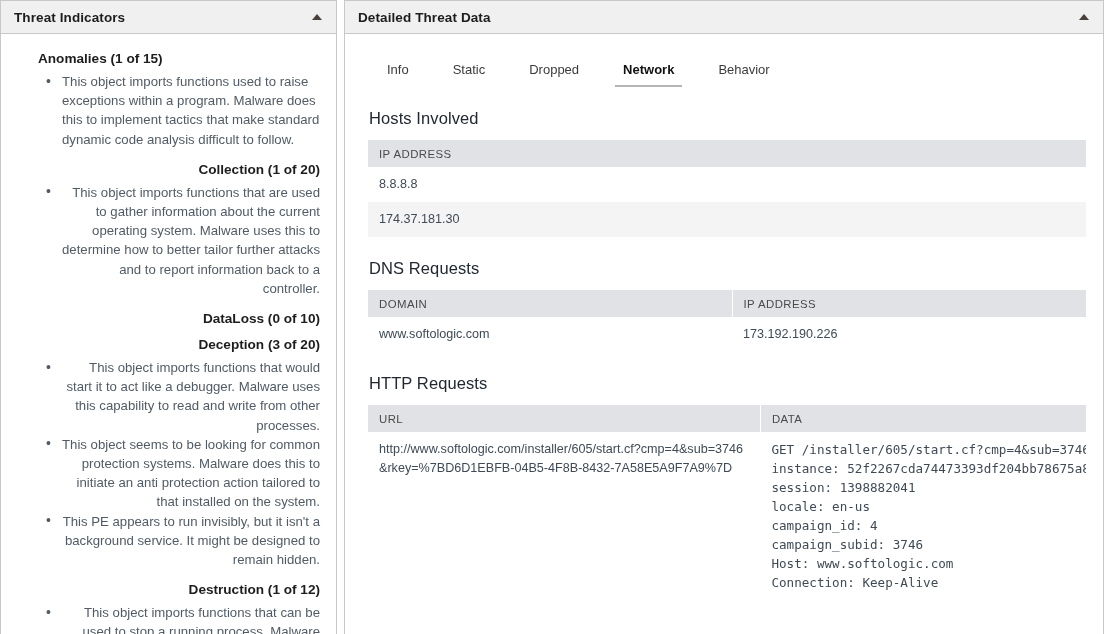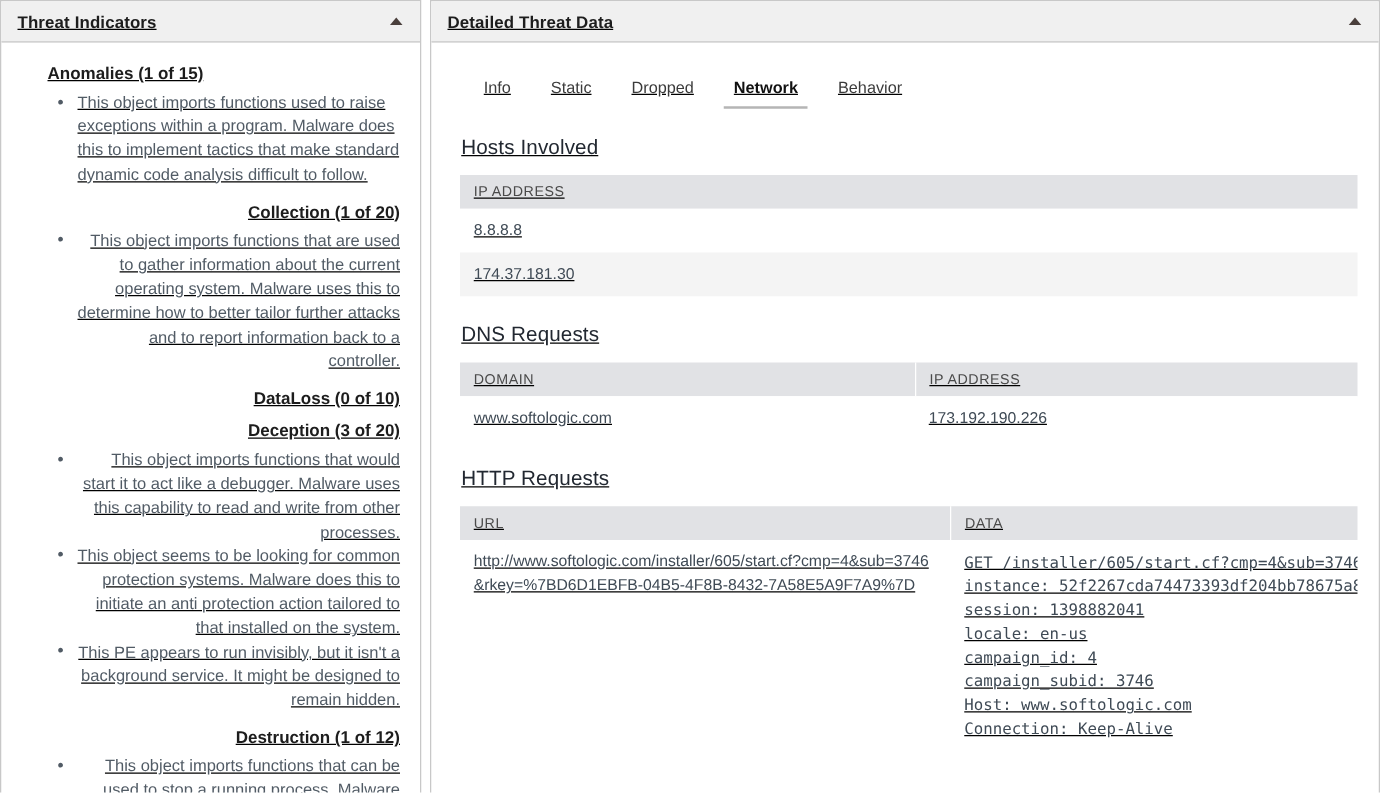--- a/index.html
+++ b/index.html
@@ -12,21 +12,20 @@
     overflow: hidden;
   }
 
   .app {
     width: 1104px;
     height: 634px;
     display: flex;
     align-items: flex-start;
     gap: 7px;
     background: #ffffff;
-    text-decoration: underline;
   }
 
   
   .panel {
     border: 1px solid #c8c8c8;
     background: #ffffff;
     height: 640px;
     display: flex;
     flex-direction: column;
     overflow: hidden;
@@ -93,21 +92,21 @@
     font-size: 14px;
   }
 
   
   .right { width: 760px; flex: 0 0 760px; }
   .right .panel-body { padding: 0 0 0 0; }
 
   .tabs {
     display: flex;
     padding: 28px 0 0 26px;
-    gap: 0px;
+    gap: 12px;
   }
   .tab {
     font-size: 13px;
     color: #3b3b3b;
     padding: 0 16px 10px 16px;
     cursor: pointer;
     position: relative;
     white-space: nowrap;
   }
   .tab.active {

